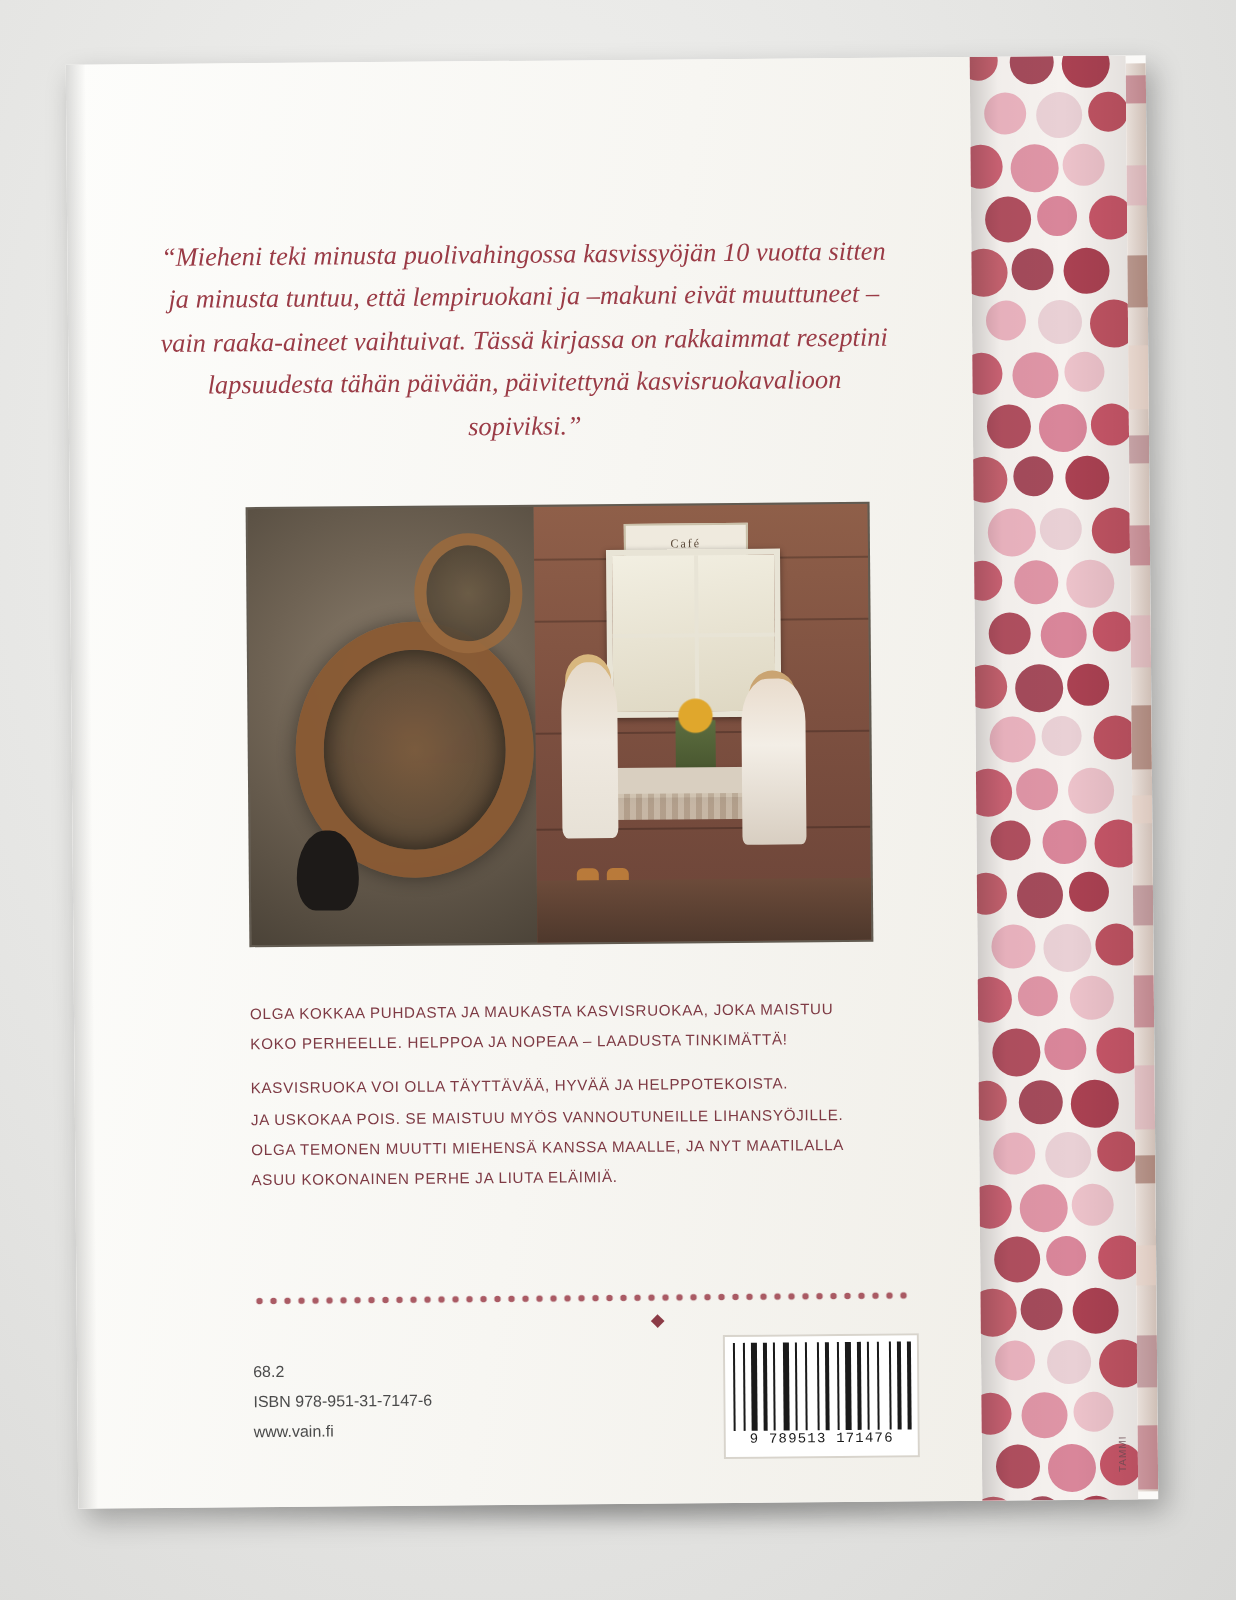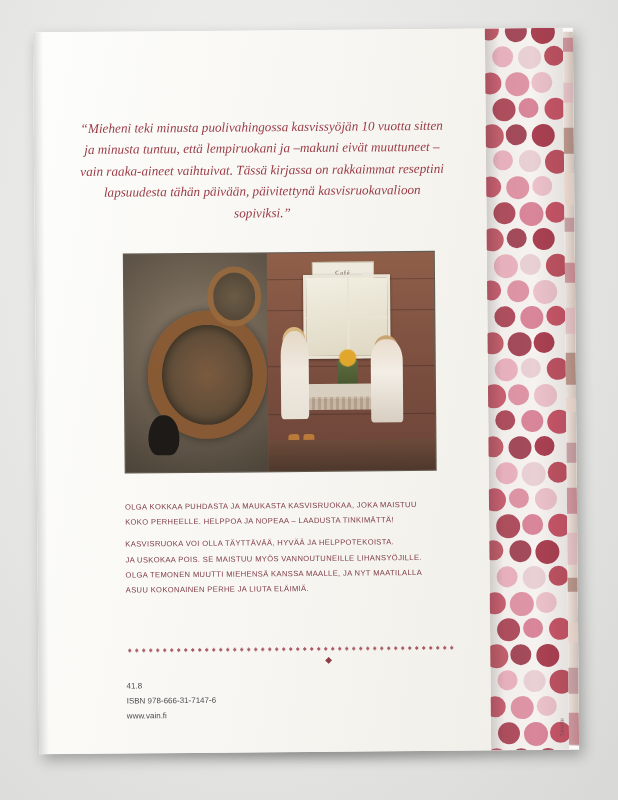--- a/index.html
+++ b/index.html
@@ -447,25 +447,48 @@
         <p>KASVISRUOKA VOI OLLA TÄYTTÄVÄÄ, HYVÄÄ JA HELPPOTEKOISTA.</p>
         <p>JA USKOKAA POIS. SE MAISTUU MYÖS VANNOUTUNEILLE LIHANSYÖJILLE.</p>
         <p>OLGA TEMONEN MUUTTI MIEHENSÄ KANSSA MAALLE, JA NYT MAATILALLA</p>
         <p>ASUU KOKONAINEN PERHE JA LIUTA ELÄIMIÄ.</p>
       </div>
 
       <div id="rule"></div>
       <div id="rule-mark">◆</div>
 
       <div id="imprint">
-        <div>41.8</div>
-        <div>ISBN 978-666-31-7147-6</div>
+        <div>68.2</div>
+        <div>ISBN 978-951-31-7147-6</div>
         <div>www.vain.fi</div>
       </div>
 
+      <div id="barcode-box">
+        <div id="bars">
+            <i style="left: 0px; width: 1px;"></i>
+            <i style="left: 5px; width: 1px;"></i>
+            <i style="left: 9px; width: 3px;"></i>
+            <i style="left: 15px; width: 2px;"></i>
+            <i style="left: 20px; width: 1px;"></i>
+            <i style="left: 25px; width: 3px;"></i>
+            <i style="left: 31px; width: 1px;"></i>
+            <i style="left: 36px; width: 1px;"></i>
+            <i style="left: 42px; width: 1px;"></i>
+            <i style="left: 46px; width: 2px;"></i>
+            <i style="left: 52px; width: 1px;"></i>
+            <i style="left: 56px; width: 3px;"></i>
+            <i style="left: 62px; width: 2px;"></i>
+            <i style="left: 67px; width: 1px;"></i>
+            <i style="left: 72px; width: 1px;"></i>
+            <i style="left: 78px; width: 1px;"></i>
+            <i style="left: 82px; width: 2px;"></i>
+            <i style="left: 87px; width: 2px;"></i>
+          </div>
+        <div id="barcode-digits">9 789513 171476</div>
+      </div>
     </div>
 
     <div id="spine">
       <div class="dots" id="spine-dots">
           <div class="dot" style="left: -6px; top: -8px; width: 20px; height: 20px; background: rgb(176, 40, 60); opacity: 0.72;"></div>
           <div class="dot" style="left: 20px; top: -8px; width: 22px; height: 22px; background: rgb(142, 31, 51); opacity: 0.79;"></div>
           <div class="dot" style="left: 46px; top: -8px; width: 24px; height: 24px; background: rgb(157, 36, 56); opacity: 0.86;"></div>
           <div class="dot" style="left: 7px; top: 18px; width: 21px; height: 21px; background: rgb(232, 174, 187); opacity: 0.93;"></div>
           <div class="dot" style="left: 33px; top: 18px; width: 23px; height: 23px; background: rgb(227, 194, 203); opacity: 0.72;"></div>
           <div class="dot" style="left: 59px; top: 18px; width: 20px; height: 20px; background: rgb(176, 40, 60); opacity: 0.79;"></div>

